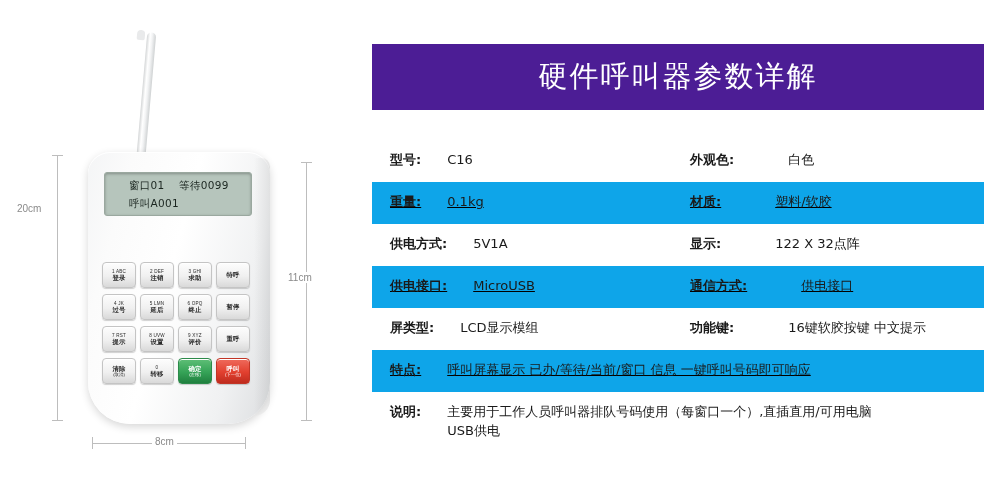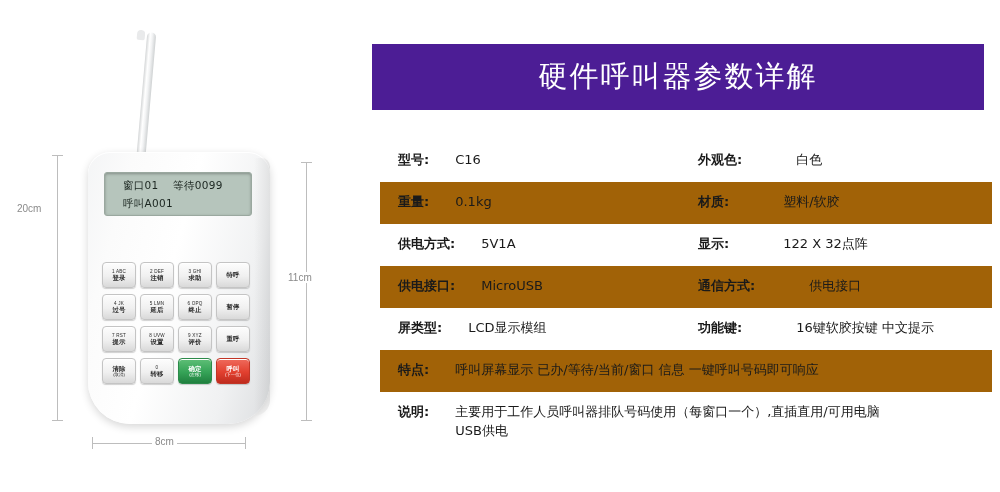--- a/index.html
+++ b/index.html
@@ -42,21 +42,21 @@
     border-radius:0 22px 42px 0;
   }
 
   .lcd{
     position:absolute;left:16px;top:20px;
     width:148px;height:44px;
     background:#b6c5bc;
     border:1px solid #9aa89f;
     border-radius:3px;
     box-shadow:inset 0 1px 3px rgba(0,0,0,.28);
-    padding:3px 18px;
+    padding:3px 24px;
     box-sizing:border-box;
     color:#1b2620;
     font-size:10.5px;
     line-height:18px;
     letter-spacing:.3px;
     font-family:"DejaVu Sans","Liberation Sans",sans-serif;
   }
   .lcd-row{white-space:pre;}
 
   .keypad{
@@ -106,29 +106,29 @@
     display:flex;align-items:center;justify-content:center;
   }
   .banner-title{
     color:#ffffff;
     font-size:29px;
     letter-spacing:2px;
     font-weight:normal;
     font-family:"DejaVu Sans","Liberation Sans",sans-serif;
   }
 
-  .spec-table{position:absolute;left:8px;top:140px;width:612px;}
+  .spec-table{position:absolute;left:0;top:140px;width:612px;}
   .spec-row{
     display:flex;
     align-items:flex-start;
     min-height:42px;
     padding:10px 0 8px 0;
     box-sizing:border-box;
   }
-  .spec-row.shaded{background:#a16207;}
+  .spec-row.shaded{background:#0ea5e9;text-decoration:underline;}
   .spec-cell{
     display:flex;
     align-items:baseline;
     padding-left:18px;
     box-sizing:border-box;
     font-size:13px;
     color:#1a1a1a;
     font-family:"DejaVu Sans","Liberation Sans",sans-serif;
   }
   .spec-cell.left{width:318px;}

